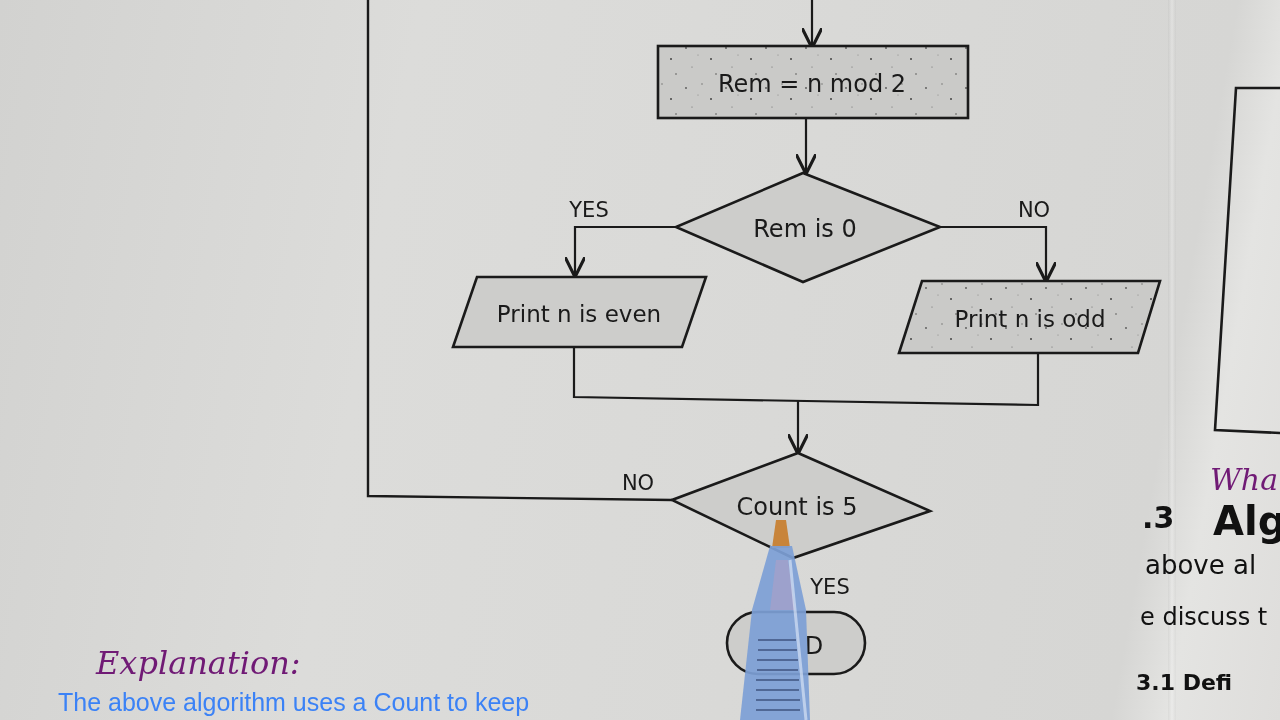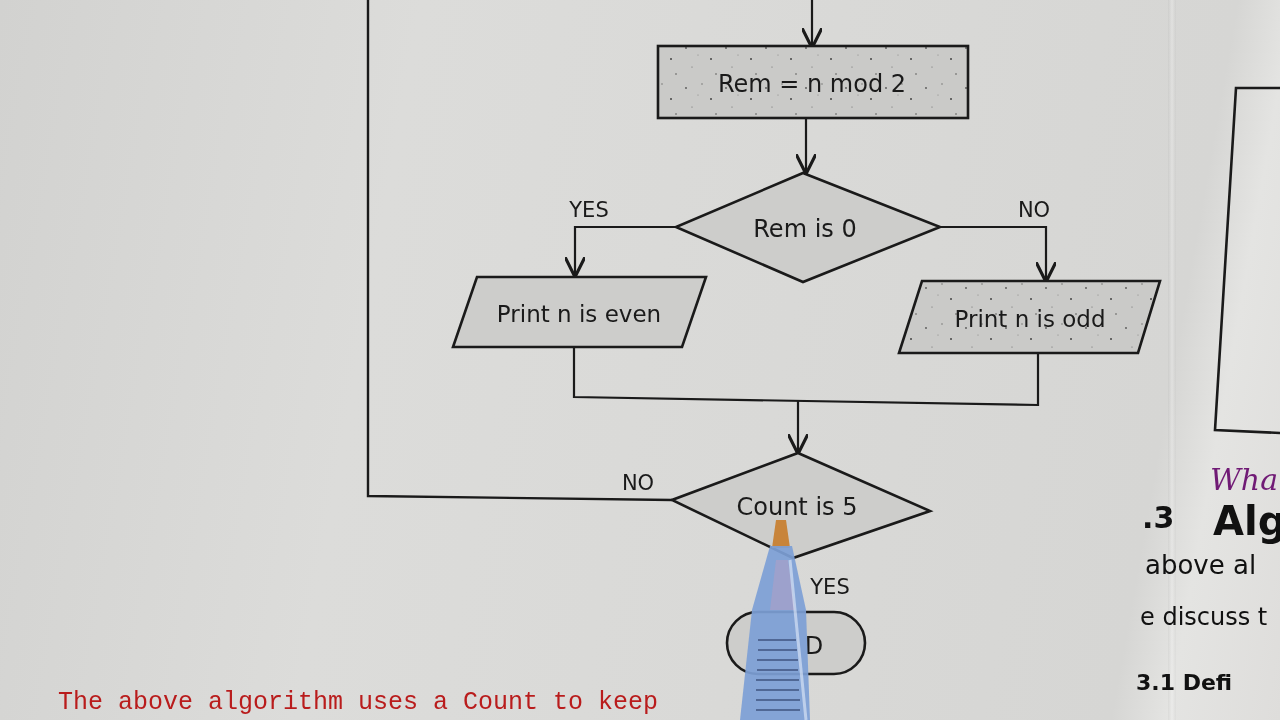--- a/index.html
+++ b/index.html
@@ -8,21 +8,21 @@
       background: linear-gradient(100deg, #d2d2d0 0%, #dcdcda 30%, #d9d9d7 60%, #d6d6d4 88%, #e4e4e2 92%, #dedddb 100%);
       font-family: "DejaVu Sans", sans-serif;
     }
     .scene { position: absolute; left: 0; top: 0; width: 1120px; height: 720px; }
     .fold {
       position: absolute; top: 0; left: 1168px; width: 8px; height: 720px;
       background: linear-gradient(90deg, rgba(0,0,0,0.04), rgba(255,255,255,0.25), rgba(0,0,0,0.03));
     }
     .side-text { position: absolute; color: #111; font-family: "DejaVu Sans", sans-serif; white-space: nowrap; }
     .hand { position: absolute; color: #701a75; font-family: "DejaVu Serif", serif; font-style: italic; white-space: nowrap; }
-    .body-text { position: absolute; color: #b91c1c; font-family: Liberation Mono, monospace; white-space: nowrap; }
+    .body-text { position: absolute; color: #3b82f6; font-family: Liberation Sans, sans-serif; white-space: nowrap; }
     svg text { font-family: "DejaVu Sans", sans-serif; fill: #1a1a1a; }
   </style>
 </head>
 <body>
 
 <div class="scene">
   <div class="fold"></div>
 
   <svg width="1280" height="720" viewBox="0 0 1280 720" style="position:absolute;left:0;top:0">
     <defs>
@@ -100,20 +100,21 @@
         <line x1="757" y1="670" x2="798" y2="670"></line>
         <line x1="756" y1="680" x2="799" y2="680"></line>
         <line x1="756" y1="690" x2="799" y2="690"></line>
         <line x1="756" y1="700" x2="800" y2="700"></line>
         <line x1="756" y1="710" x2="800" y2="710"></line>
       </g>
       <line x1="790" y1="560" x2="806" y2="720" stroke="#e3ecfa" stroke-width="3" opacity="0.6"></line>
     </g>
   </svg>
 
+  <div class="hand" style="left:96px;top:644px;font-size:32px;">Explanation:</div>
   <div class="body-text" style="left:58px;top:688px;font-size:25px;">The above algorithm uses a Count to keep</div>
 
   <div class="hand" style="left:1210px;top:462px;font-size:30px;">Wha</div>
   <div class="side-text" style="left:1142px;top:500px;font-size:30px;font-weight:bold;">.3</div>
   <div class="side-text" style="left:1213px;top:498px;font-size:40px;font-weight:bold;">Alg</div>
   <div class="side-text" style="left:1145px;top:550px;font-size:26px;">above al</div>
   <div class="side-text" style="left:1140px;top:603px;font-size:24px;">e discuss t</div>
   <div class="side-text" style="left:1136px;top:670px;font-size:22px;font-weight:bold;">3.1 Defi</div>
 </div>
 

